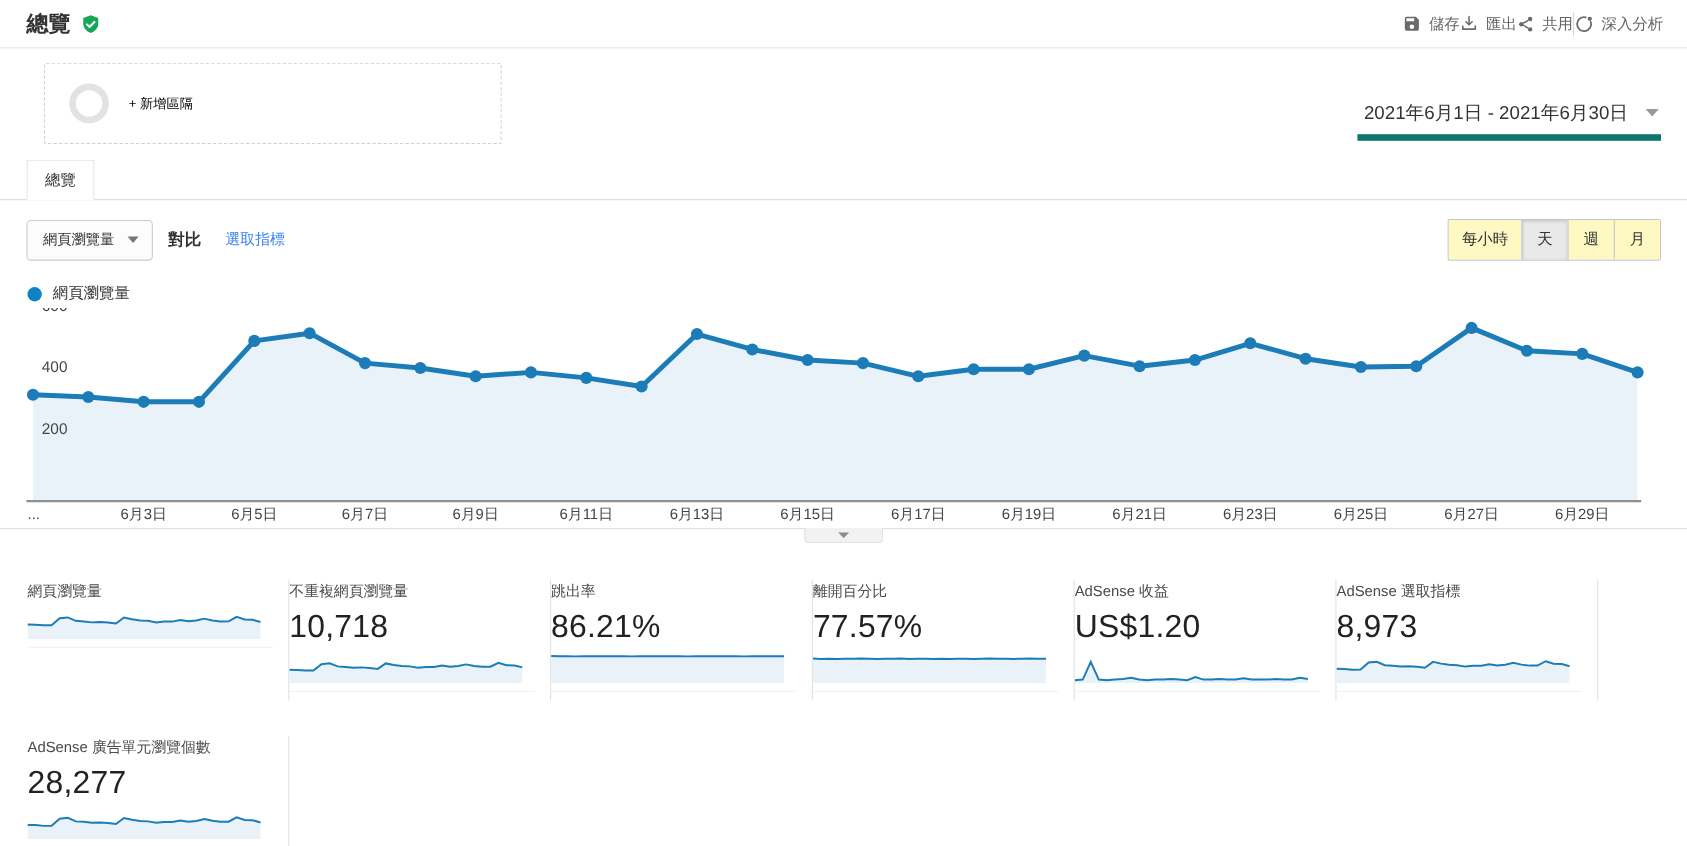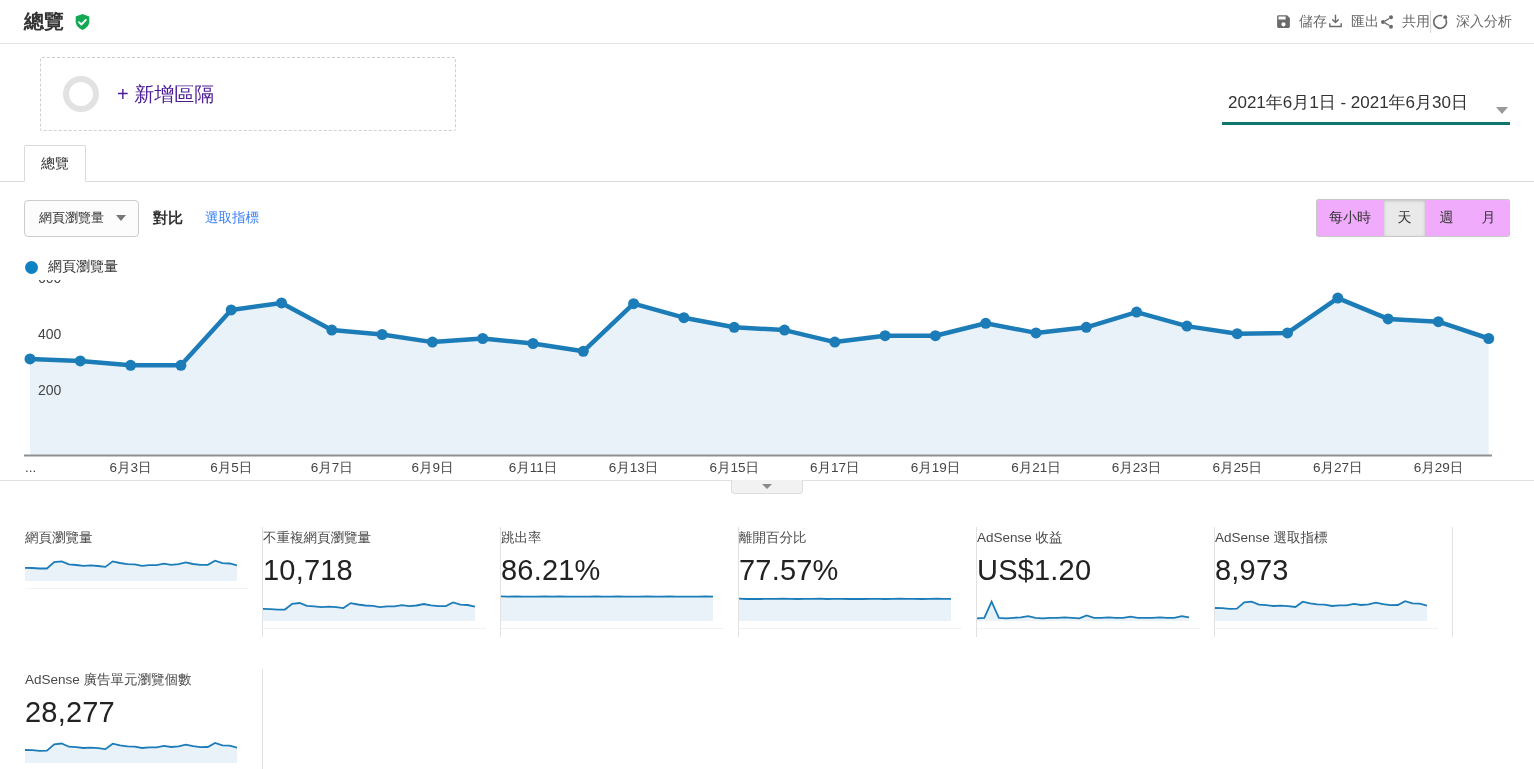--- a/index.html
+++ b/index.html
@@ -18,45 +18,45 @@
 
   
   .seg-row { display:flex; align-items:flex-start; padding:13px 24px 0 24px; position:relative; }
   .seg-card { width:416px; height:74px; border:1px solid #e0e0e0; border-radius:2px;
               display:flex; align-items:center; gap:18px; padding:0 16px 0 22px; background:#fff; cursor:pointer; }
   .seg-ring { width:36px; height:36px; border-radius:50%; border:6px solid #0c7cba; flex:none; }
   .seg-title { font-size:16px; color:#333; line-height:1.35; }
   .seg-sub { font-size:13px; color:#9a9a9a; margin-top:1px; }
   .seg-card.add { margin-left:16px; border:1px dashed #cfcfcf; }
   .seg-ring.gray { border-color:#e2e2e2; }
-  .seg-add-label { font-size:20px; color:#4c1d95; }
+  .seg-add-label { font-size:12px; color:#000000; }
 
   .daterange { position:absolute; right:24px; top:44px; cursor:pointer; }
-  .daterange-inner { display:flex; align-items:flex-end; gap:28px; border-bottom:3px solid #0f766e; padding:3px 2px 8px 6px; }
+  .daterange-inner { display:flex; align-items:center; gap:16px; border-bottom:6px solid #0f766e; padding:3px 2px 8px 6px; }
   .daterange-label { font-size:17px; color:#333; }
   .caret { width:0; height:0; border-left:6px solid transparent; border-right:6px solid transparent;
            border-top:7px solid #9a9a9a; }
 
   
   .tabbar { margin-top:14px; padding-left:24px; border-bottom:1px solid #dadada; height:37px; position:relative; }
   .tab { display:inline-flex; align-items:center; height:37px; margin-bottom:-1px; padding:0 16px;
          background:#fff; border:1px solid #dadada; border-bottom:1px solid #fff; border-radius:2px 2px 0 0;
          font-size:14px; color:#333; cursor:pointer; position:relative; top:0; }
 
   
   .controls { display:flex; align-items:center; margin:17px 24px 0 24px; }
   .metric-dd { display:flex; align-items:center; gap:12px; height:37px; padding:0 12px 0 14px;
                border:1px solid #ccc; border-radius:4px; background:#fcfcfc; font-size:13px; color:#333; cursor:pointer; }
   .dd-caret { width:0; height:0; border-left:5px solid transparent; border-right:5px solid transparent;
               border-top:6px solid #777; }
   .compare { font-size:15px; color:#333; margin:0 22px 0 14px;font-weight:bold; }
   .sel-metric { font-size:13.5px; cursor:pointer; }
   .gran-group { margin-left:auto; display:flex; border:1px solid #c8c8c8; border-radius:2px; overflow:hidden; }
   .gran-btn { min-width:42px; padding:0 12px; height:36px; display:flex; align-items:center; justify-content:center;
-              font-size:14px; color:#333; background:#f0abfc; border-left:1px solid #c8c8c8; cursor:pointer; }
+              font-size:14px; color:#333; background:#fef9c3; border-left:1px solid #c8c8c8; cursor:pointer; }
   .gran-btn:first-child { border-left:none; }
   .gran-btn.active { background:#e9e9e9; box-shadow:inset 0 1px 3px rgba(0,0,0,.18); }
 
   
   .legend { display:flex; align-items:center; gap:10px; margin:21px 0 0 25px; }
   .legend-dot { width:13px; height:13px; border-radius:50%; background:#0d83c6; }
   .legend-label { font-size:14px; color:#333; }
 
   
   .chart-wrap { position:relative; margin-top:4px; border-bottom:1px solid #e0e0e0; }

